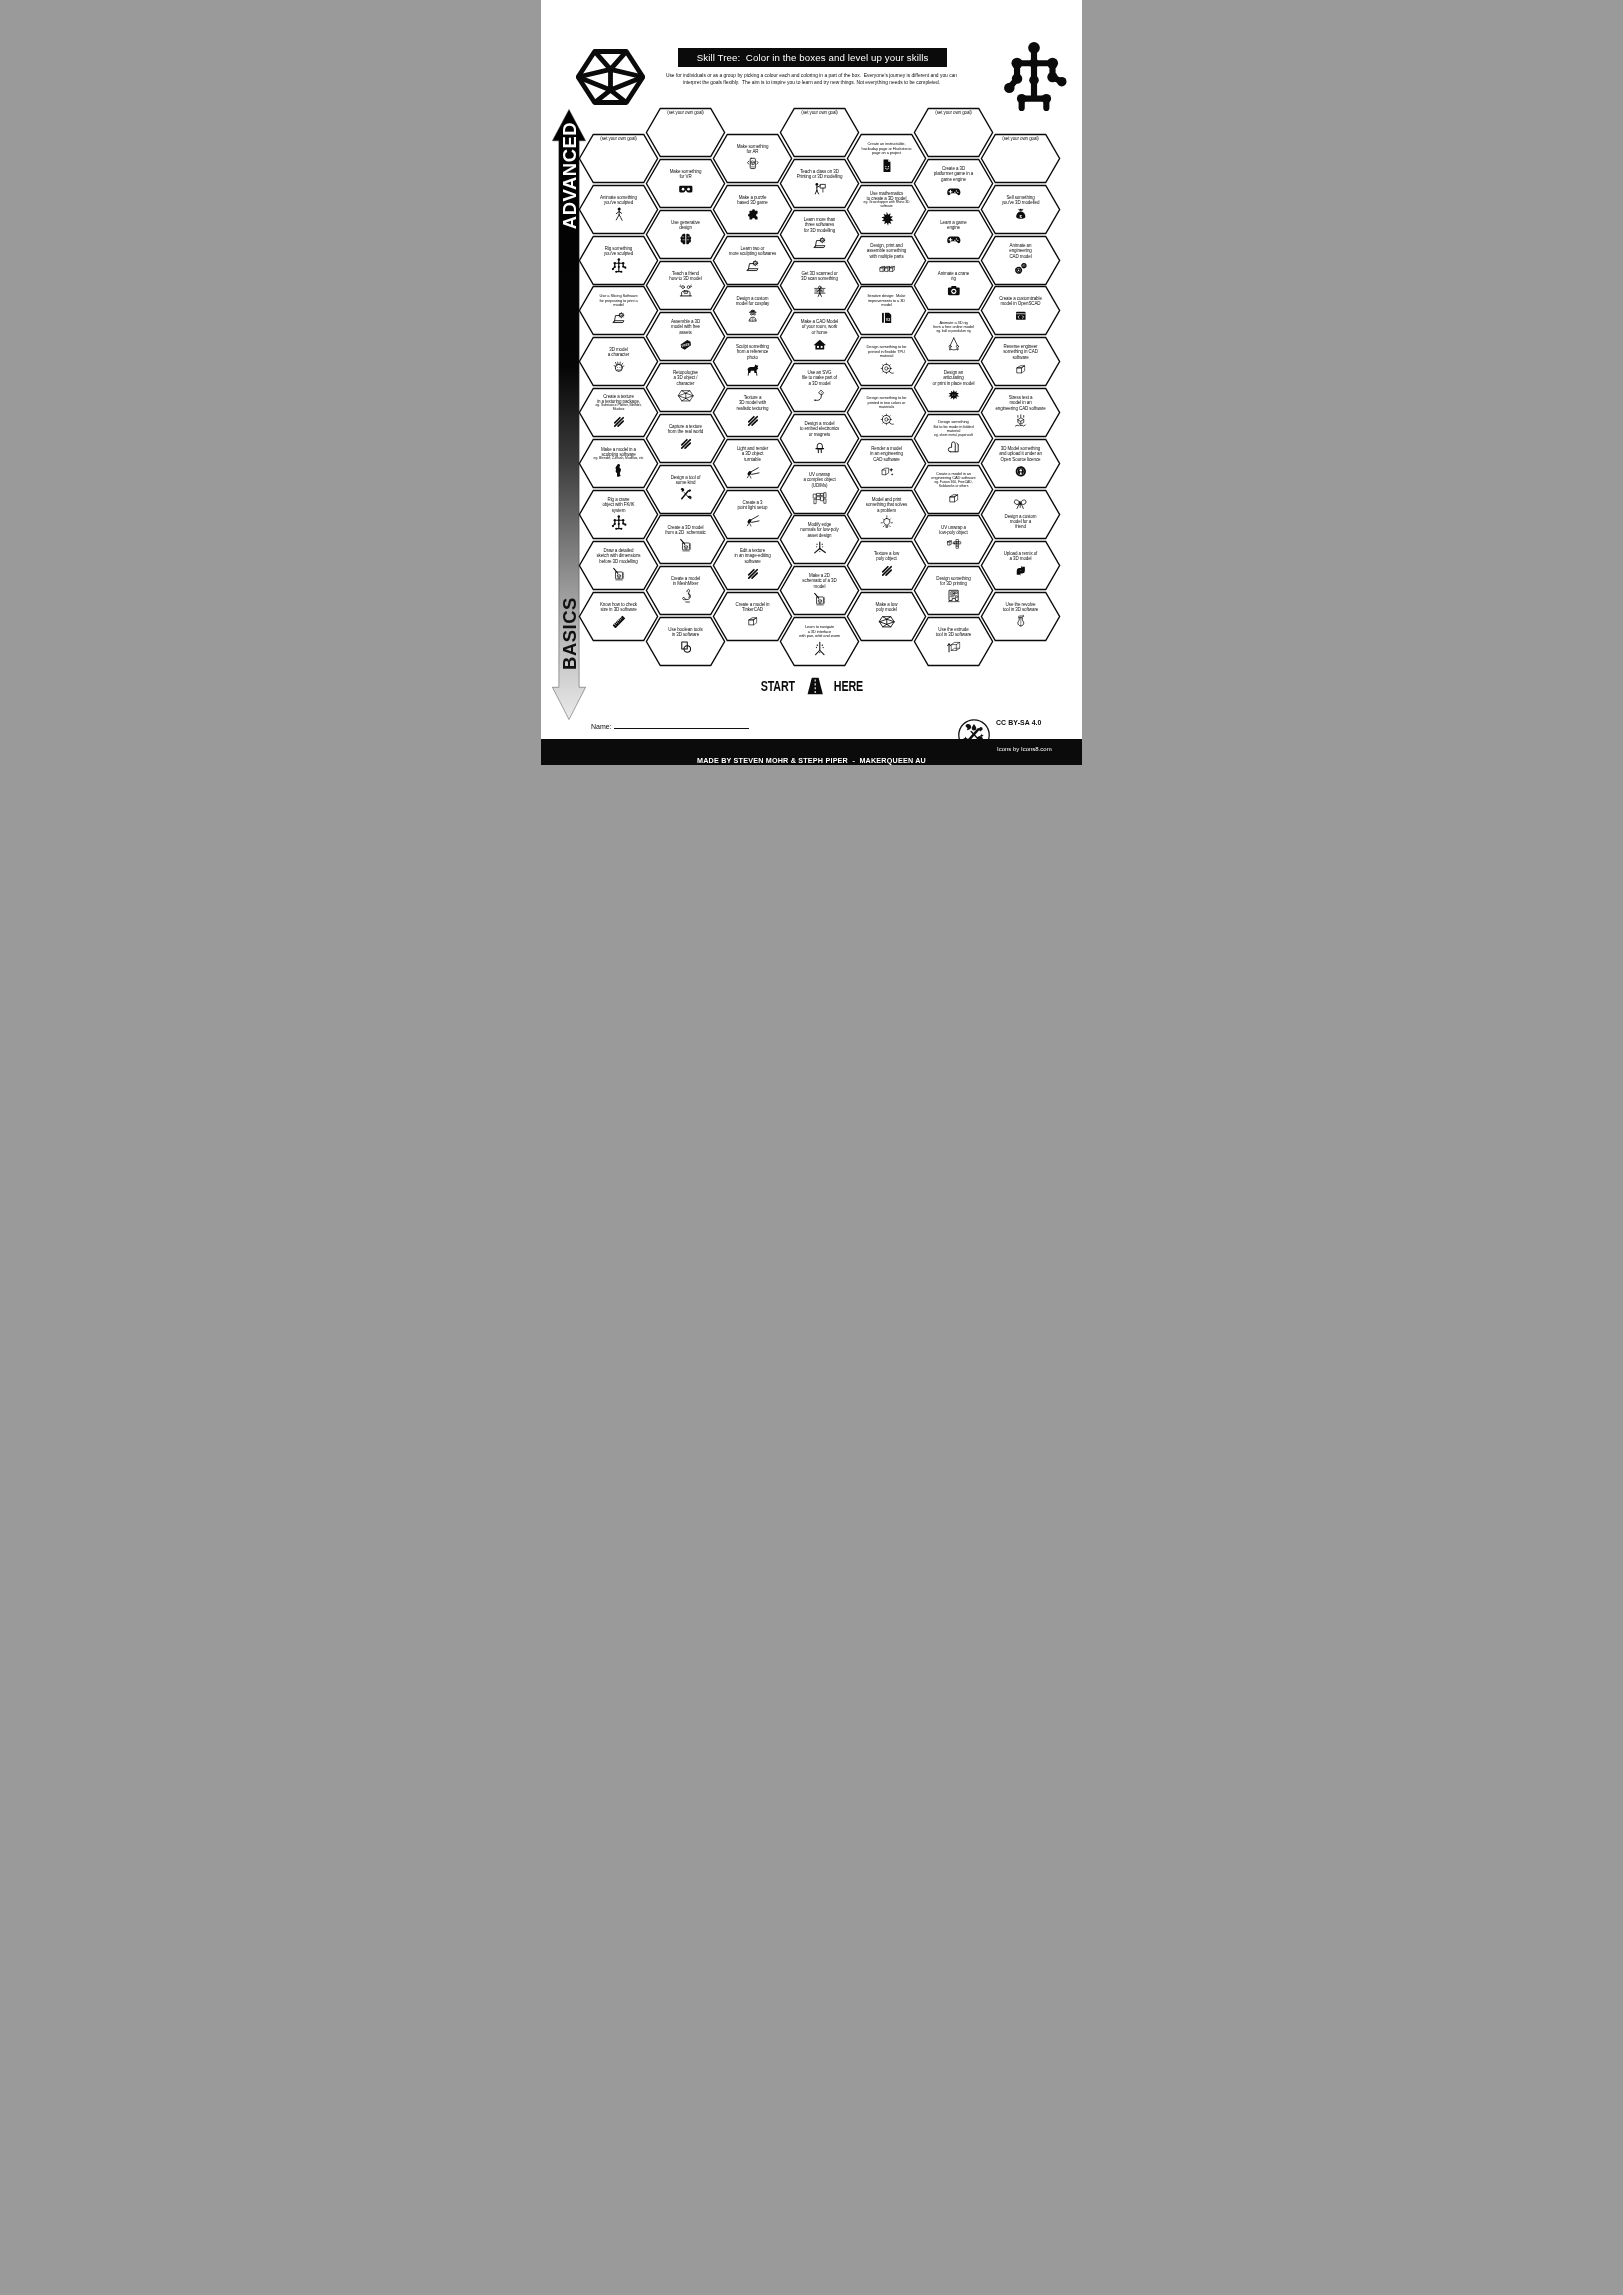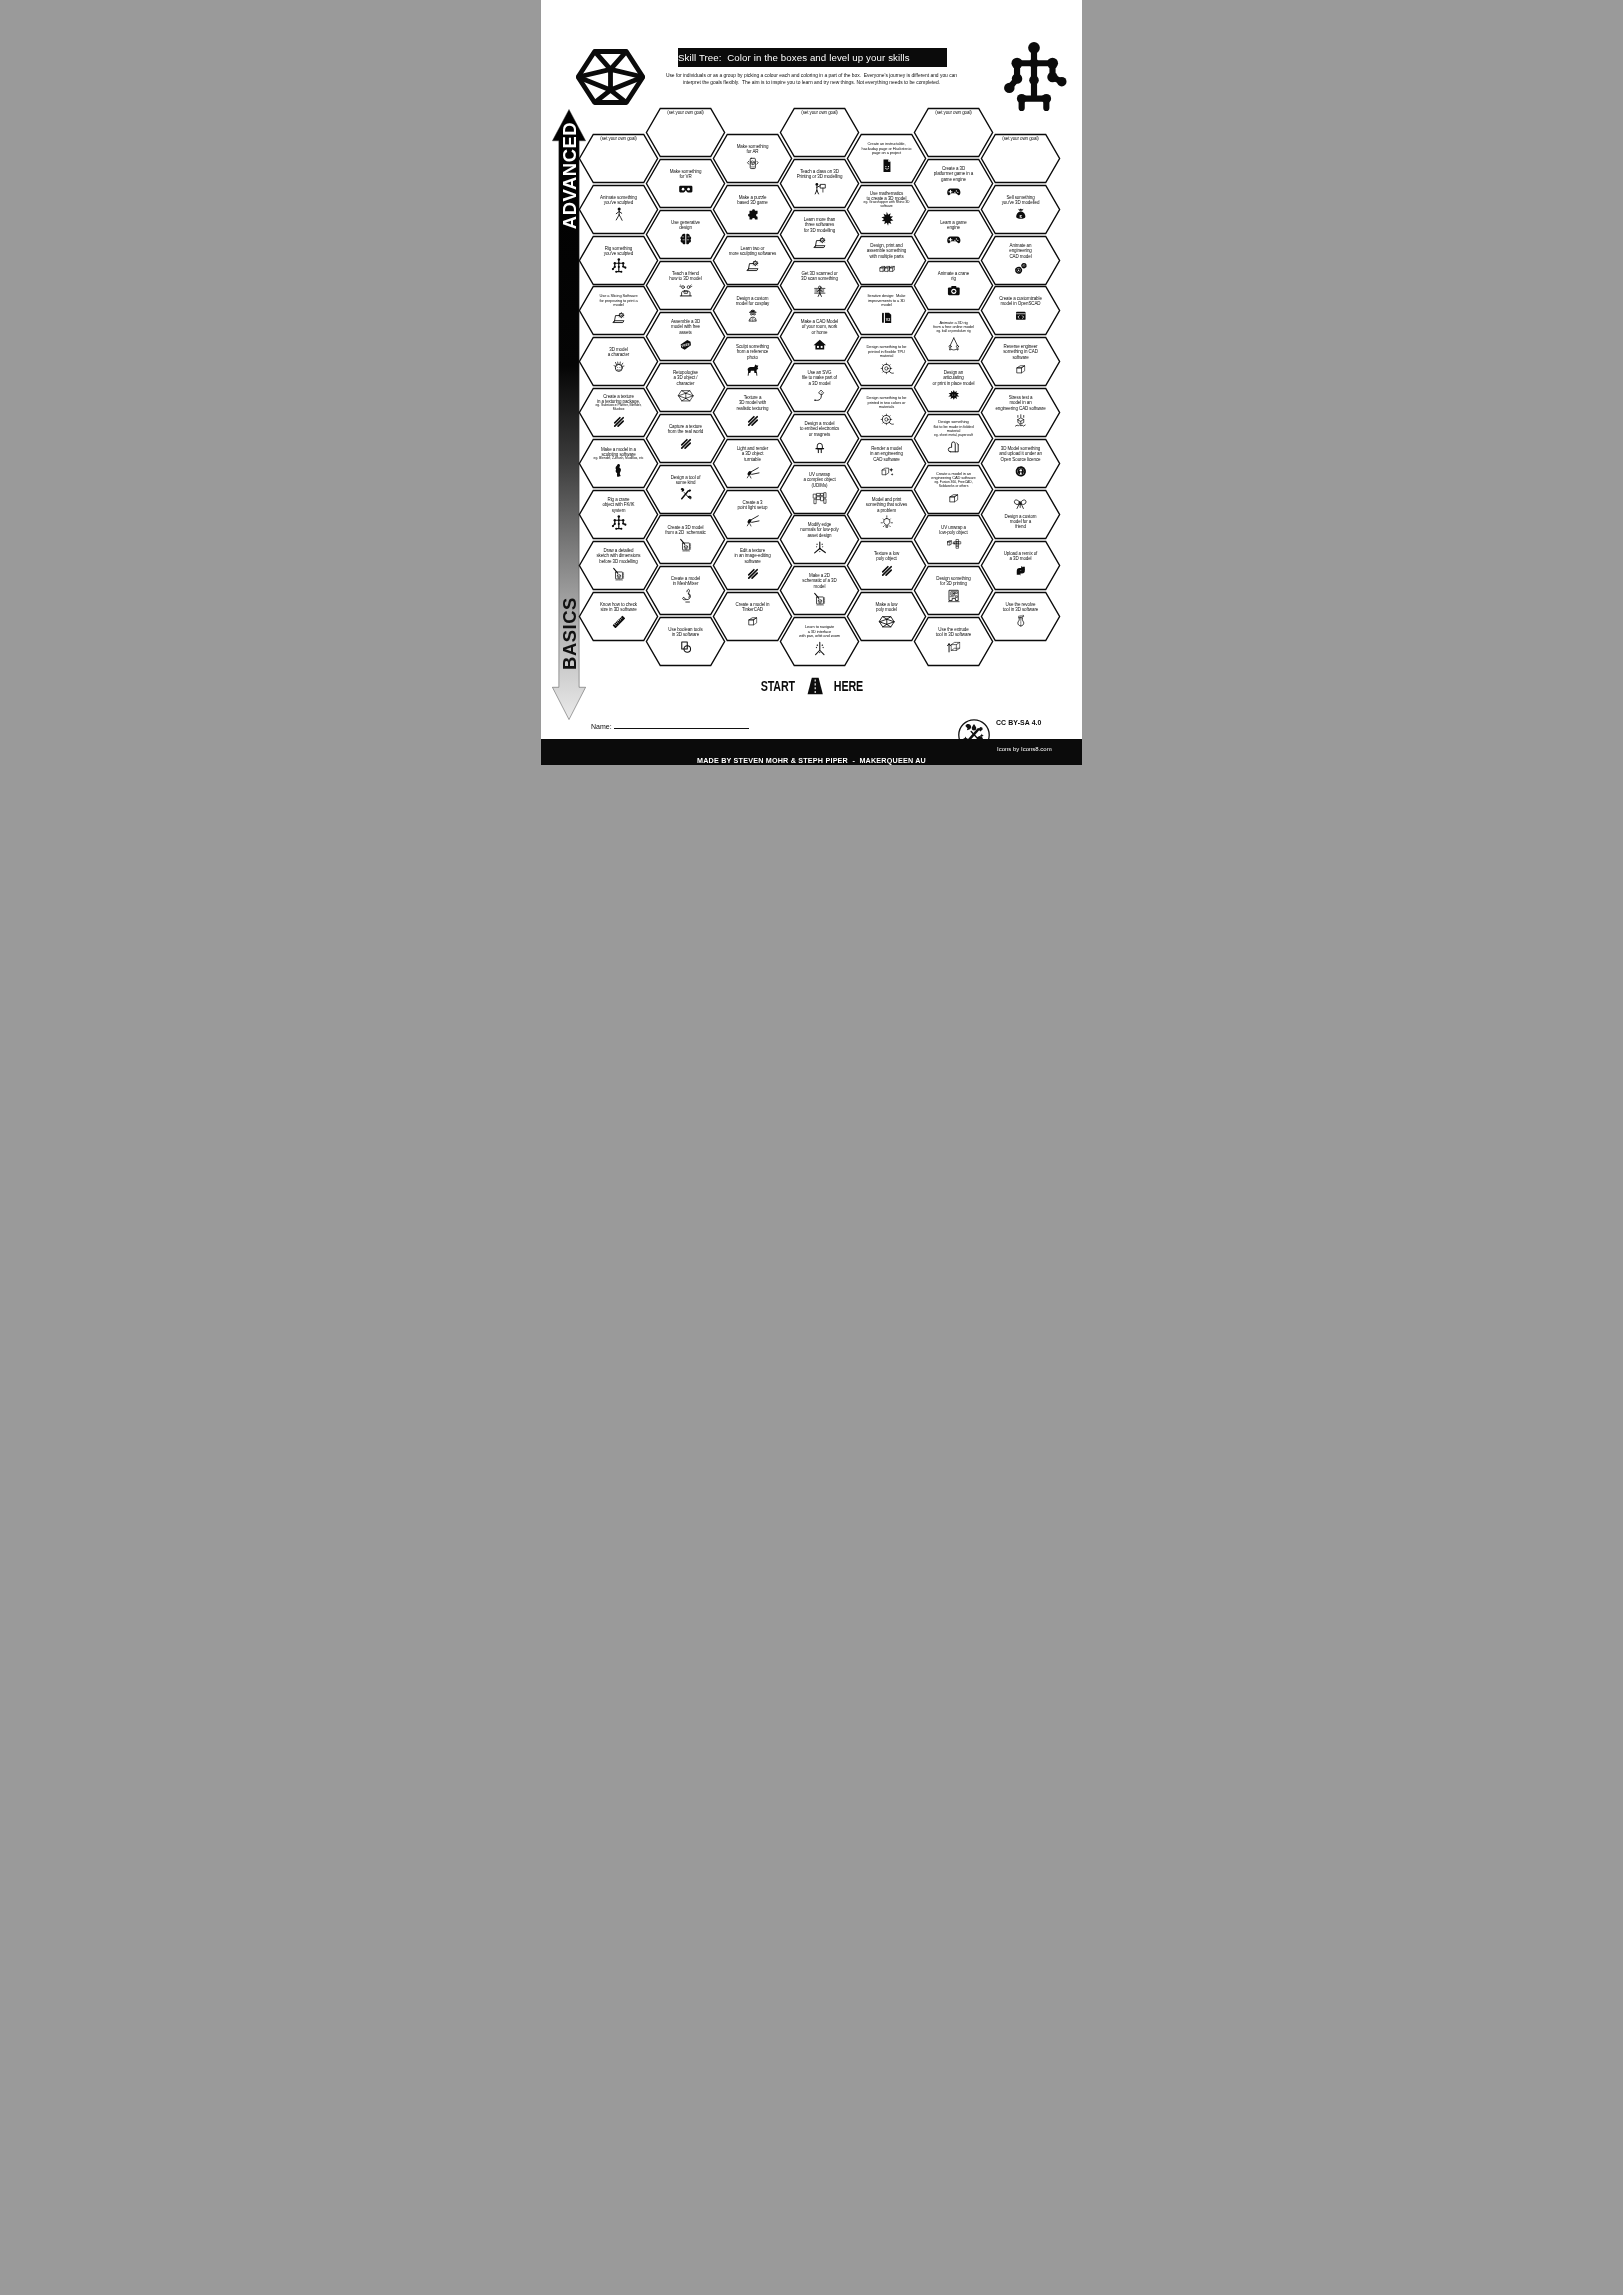--- a/index.html
+++ b/index.html
@@ -3,21 +3,21 @@
 <meta charset="utf-8">
 <style>
   html,body{margin:0;padding:0;background:#9a9a9a;}
   #page{position:relative;width:541px;height:765px;background:#ffffff;margin:0 auto;overflow:hidden;
         font-family:"Liberation Sans",sans-serif;color:#0b0b0b;}
   
   #title-wrap{position:absolute;left:0;right:0;top:2.8px;text-align:center;}
   #title-wrap span{display:inline-block;font-size:43px;font-weight:900;letter-spacing:-1.9px;
         transform:scaleX(.78);transform-origin:center;white-space:pre;}
   #subtitle-bar{position:absolute;left:137px;top:48px;width:269px;height:19.4px;background:#0b0b0b;}
-  #subtitle-bar span{display:block;color:#fff;text-align:left;line-height:19.4px;font-size:9.7px;
+  #subtitle-bar span{display:block;color:#fff;text-align:center;line-height:19.4px;font-size:9.7px;
         font-weight:500;white-space:pre;letter-spacing:0.1px;}
   #description{position:absolute;left:50%;transform:translateX(-50%);top:72px;width:333px;
         text-align:center;font-size:4.9px;line-height:1.5;white-space:pre-wrap;font-weight:500;}
   
   #logo-left{position:absolute;left:35px;top:47px;}
   #logo-right{position:absolute;left:456px;top:37px;}
   
   #axis-svg{position:absolute;left:10.2px;top:107px;}
   .axis-label{position:absolute;width:139px;height:21px;display:flex;align-items:center;justify-content:center;
         font-size:18.5px;font-weight:600;letter-spacing:0.5px;transform:rotate(-90deg);white-space:pre;}

